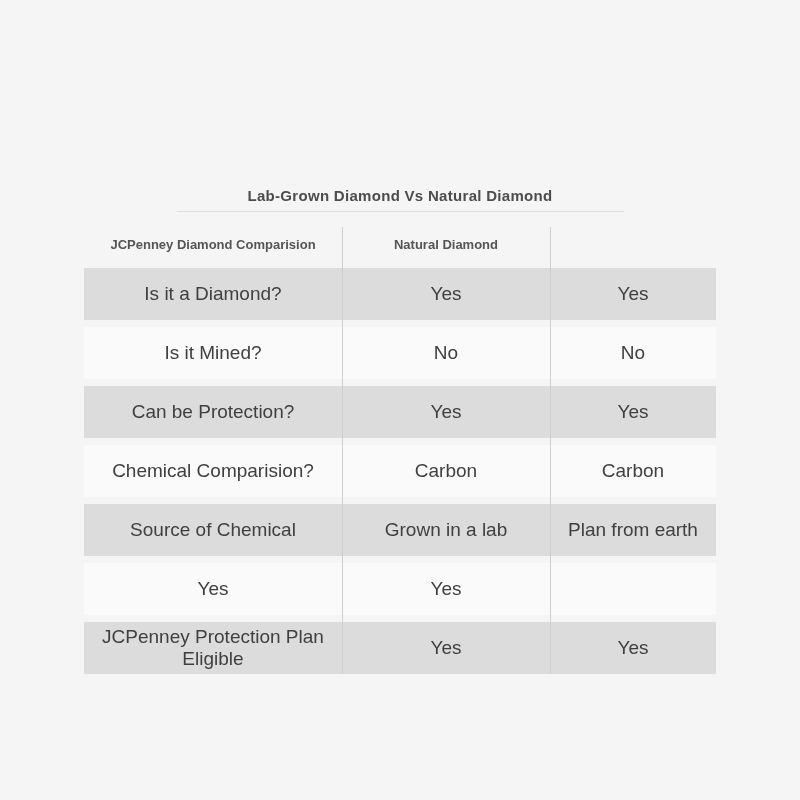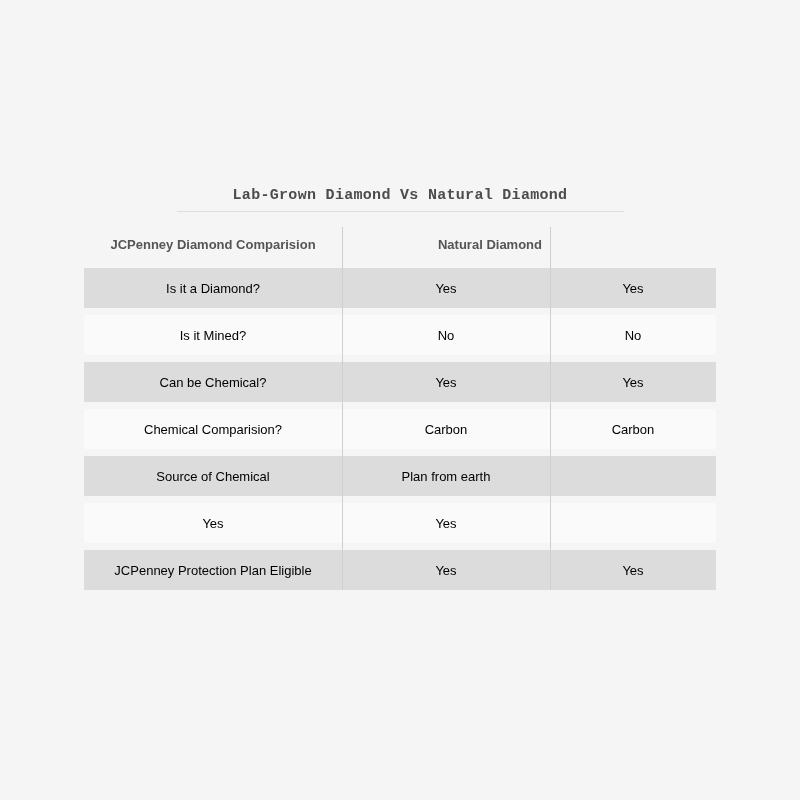--- a/index.html
+++ b/index.html
@@ -14,21 +14,20 @@
     margin: 0 auto;
     padding-top: 187px;
   }
   .page-title {
     text-align: center;
     font-size: 15px;
     font-weight: bold;
     color: #4c4c4c;
     letter-spacing: 0.3px;
     line-height: 18px;
-    font-family: Liberation Mono, monospace;
   }
   .title-rule {
     width: 447px;
     margin: 6px auto 0 auto;
     border: none;
     border-top: 1px solid #dedede;
     height: 0;
   }
   .comparison-table {
     position: relative;
@@ -39,27 +38,26 @@
     grid-template-columns: 258px 208px 166px;
     align-items: center;
     text-align: center;
   }
   .t-header {
     height: 35px;
     margin-bottom: 6px;
     font-size: 13px;
     font-weight: bold;
     color: #555555;
-    gap: 44px;
   }
   .t-row {
-    height: 40px;
+    height: 52px;
     margin-bottom: 7px;
-    font-size: 13px;
-    color: #000000;
+    font-size: 19px;
+    color: #404040;
   }
   .t-row:last-child { margin-bottom: 16px; }
   .rows .t-row:nth-child(odd) { background: #dcdcdc; }
   .rows .t-row:nth-child(even) { background: #fafafa; }
   .cell { padding: 0 6px; }
   .vline {
     position: absolute;
     top: 0;
     bottom: 0;
     width: 1px;
@@ -91,33 +89,34 @@
         <div class="cell">Yes</div>
       </div>
 
       <div class="t-row">
         <div class="cell">Is it Mined?</div>
         <div class="cell">No</div>
         <div class="cell">No</div>
       </div>
 
       <div class="t-row">
-        <div class="cell">Can be Chemical?</div>
+        <div class="cell">Can be Protection?</div>
         <div class="cell">Yes</div>
         <div class="cell">Yes</div>
       </div>
 
       <div class="t-row">
         <div class="cell">Chemical Comparision?</div>
         <div class="cell">Carbon</div>
         <div class="cell">Carbon</div>
       </div>
 
       <div class="t-row">
         <div class="cell">Source of Chemical</div>
+        <div class="cell">Grown in a lab</div>
         <div class="cell">Plan from earth</div>
       </div>
 
       <div class="t-row">
         <div class="cell">Yes</div>
         <div class="cell">Yes</div>
       </div>
 
       <div class="t-row">
         <div class="cell">JCPenney Protection Plan Eligible</div>

